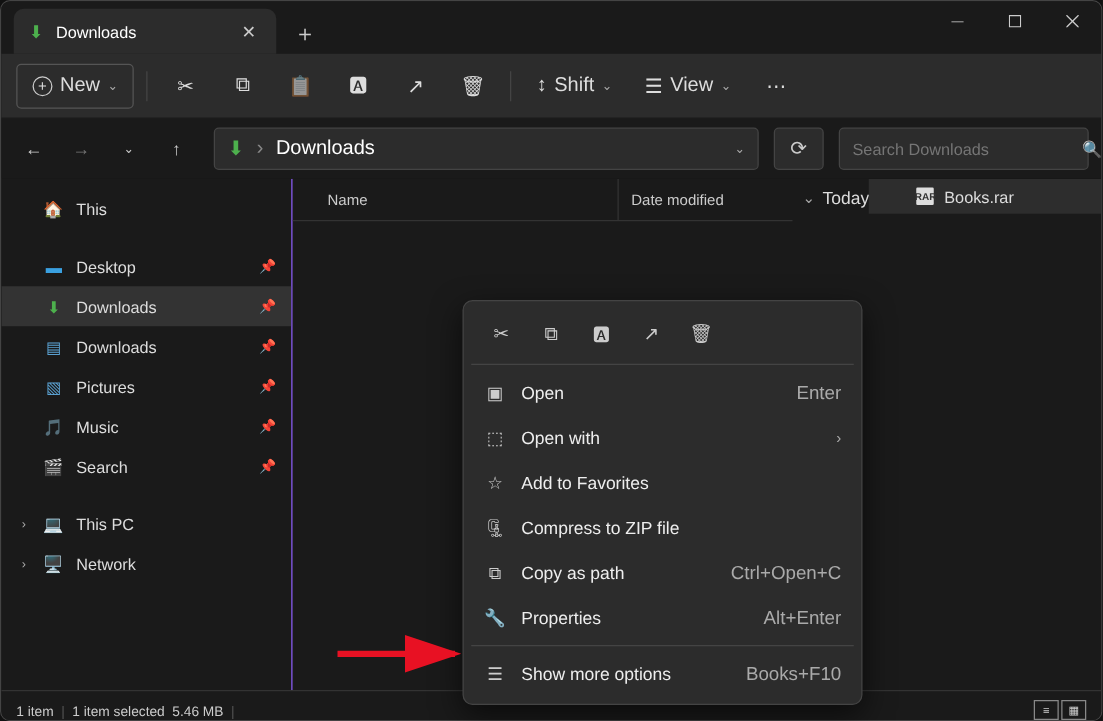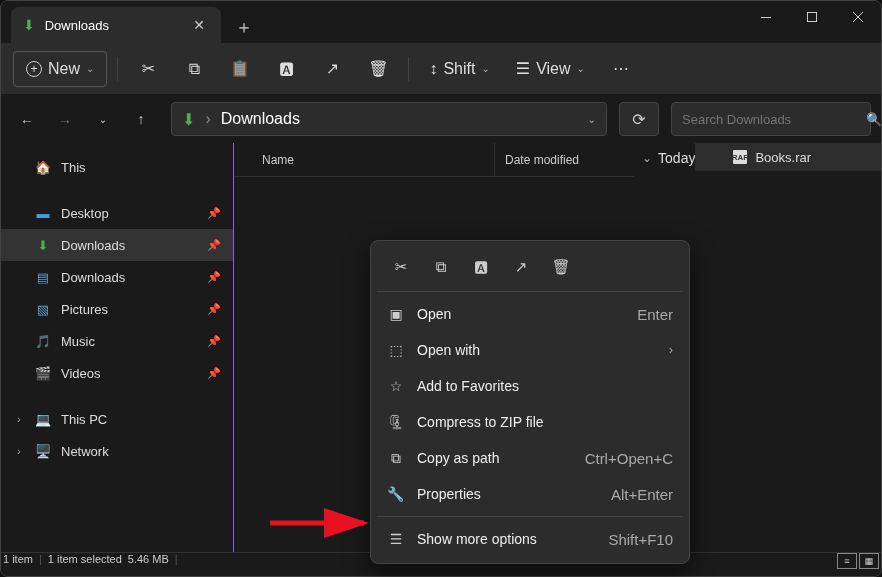--- a/index.html
+++ b/index.html
@@ -55,21 +55,21 @@
 .group-header .chev{font-size:12px;color:#aaa}
 .file-row{height:28px;display:flex;align-items:center;font-size:13px;color:#ddd;background:#2d2d2d;cursor:pointer}
 .file-row .cell{padding:0 10px}
 .file-row .c-name{width:260px;display:flex;align-items:center;gap:8px;padding-left:38px}
 .file-row .c-date{width:140px}
 .file-row .c-type{width:110px}
 .file-row .c-size{width:90px;}
 .file-icon{width:14px;height:14px;background:#ddd;color:#333;font-size:8px;font-weight:bold;display:flex;align-items:center;justify-content:center;border-radius:1px}
 
 
-.statusbar{height:24px;background:#1a1a1a;border-top:1px solid #333;display:flex;align-items:flex-start;padding:0 2px;font-size:11px;color:#ccc;gap:6px}
+.statusbar{height:24px;background:#1a1a1a;border-top:1px solid #333;display:flex;align-items:flex-end;padding:0 12px;font-size:11px;color:#ccc;gap:6px}
 .statusbar .sep{color:#555}
 .status-icons{margin-left:auto;display:flex;gap:2px}
 .status-icons span{width:20px;height:16px;border:1px solid #888;display:flex;align-items:center;justify-content:center;font-size:9px}
 
 
 .ctx{position:absolute;left:370px;top:240px;width:320px;background:#2c2c2c;border:1px solid #444;border-radius:8px;box-shadow:0 8px 24px rgba(0,0,0,.6);padding:6px;z-index:20}
 .ctx-icons{display:flex;gap:4px;padding:4px 6px}
 .ctx-iconbtn{width:36px;height:32px;display:flex;align-items:center;justify-content:center;border-radius:4px;cursor:pointer;color:#ccc;font-size:15px}
 .ctx-sep{height:1px;background:#444;margin:4px 0}
 .ctx-item{height:36px;display:flex;align-items:center;padding:0 10px;gap:12px;border-radius:4px;cursor:pointer;font-size:14px;color:#eee}
@@ -210,21 +210,21 @@
       </div>
       <div class="side-item">
         <span class="exp"></span>
           <span class="side-emoji">🎵</span>
         <span>Music</span>
         <span class="pin">📌</span>
       </div>
       <div class="side-item">
         <span class="exp"></span>
           <span class="side-emoji">🎬</span>
-        <span>Videos</span>
+        <span>Search</span>
         <span class="pin">📌</span>
       </div>
       <div class="side-spacer"></div>
       <div class="side-item">
         <span class="exp">›</span>
           <span class="side-emoji">💻</span>
         <span>This PC</span>
       </div>
       <div class="side-item">
         <span class="exp">›</span>
@@ -312,21 +312,21 @@
   </div>
   <div class="ctx-item">
     <span class="icon">🔧</span>
     <span>Properties</span>
     <span class="short">Alt+Enter</span>
   </div>
   <div class="ctx-sep"></div>
   <div class="ctx-item">
     <span class="icon">☰</span>
     <span>Show more options</span>
-    <span class="short">Shift+F10</span>
+    <span class="short">Books+F10</span>
   </div>
 </div>
 
 <svg class="annot-arrow" width="110" height="40">
   <defs>
       <marker id="ah" markerWidth="10" markerHeight="10" refX="8" refY="3" orient="auto">
         <path d="M0,0 L0,6 L9,3 z" fill="#e81123"></path>
       </marker>
     </defs>
   <line x1="2" y1="20" x2="96" y2="20" stroke="#e81123" stroke-width="5" marker-end="url(#ah)"></line>

